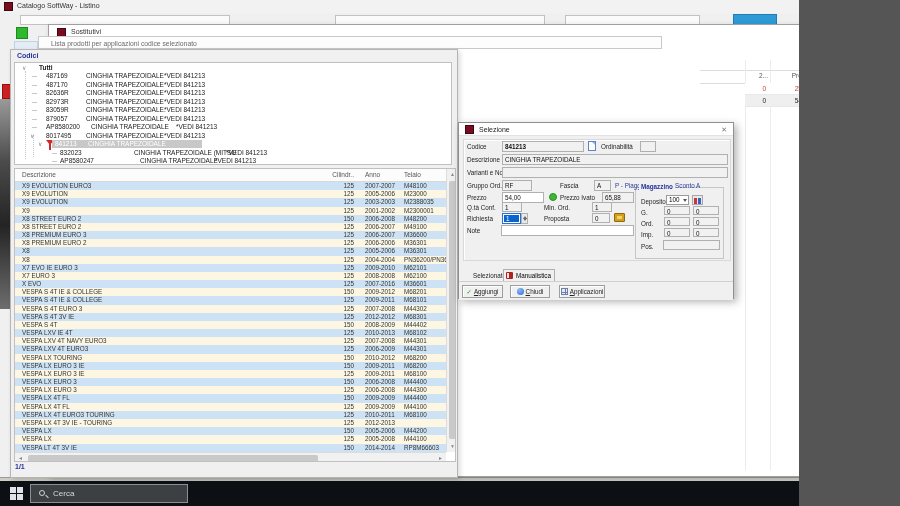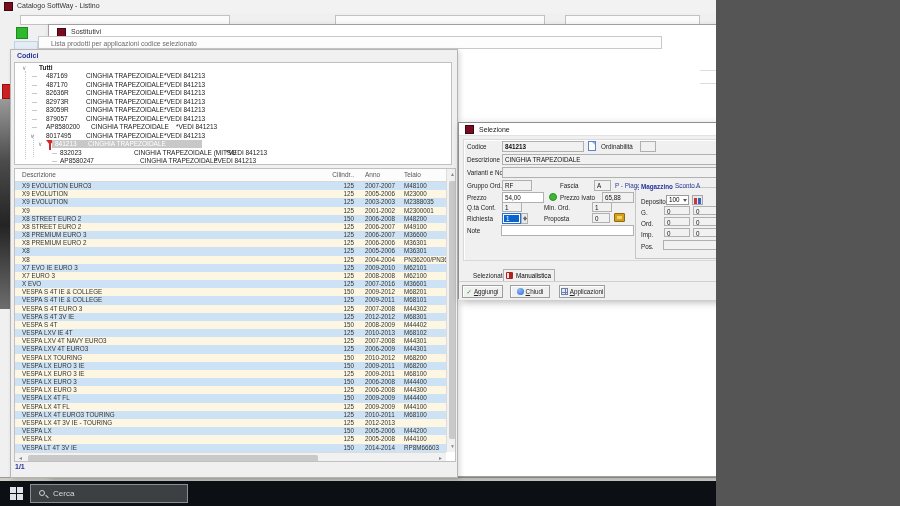--- a/index.html
+++ b/index.html
@@ -1,17 +1,17 @@
 <!DOCTYPE html>
 <html><head>
 <meta charset="utf-8">
 <style>
   * { margin:0; padding:0; box-sizing:border-box; }
   body { font-family:"Liberation Sans","DejaVu Sans",sans-serif; background:#555; }
-  .screen { position:relative; width:716px; height:506px; overflow:hidden; background:#e9e7e4;
+  .screen { position:relative; width:799px; height:506px; overflow:hidden; background:#e9e7e4;
             font-family:"Liberation Sans","DejaVu Sans",sans-serif; }
 
   
   .main-win { position:absolute; left:0; top:0; width:900px; height:478px; background:#f0f0f0;
               border-bottom:1px solid #9a9a9a; z-index:1; }
   .main-title { position:absolute; left:0; top:0; width:900px; height:13px; background:#f2f2f2; }
   .app-ico { position:absolute; width:9px; height:9px; background:#7a0c1f; border:1px solid #3c0712; }
   .main-title-text { position:absolute; left:17px; top:2px; font-size:7px; color:#333; white-space:nowrap; }
   .winctl { position:absolute; top:3px; font-size:6px; color:#bdbdbd; }
   .tb-field { position:absolute; top:15px; height:10px; background:#fbfbfb; border:1px solid #c2c2c2; }

